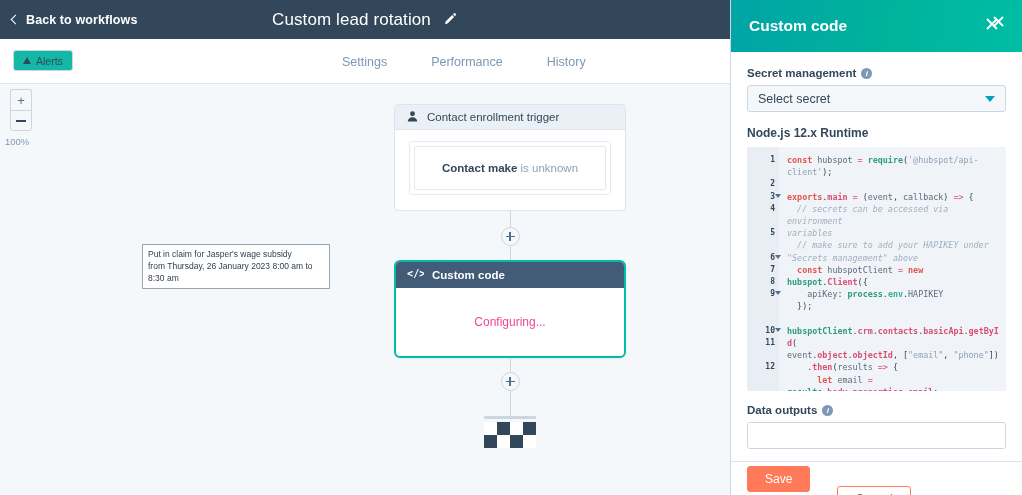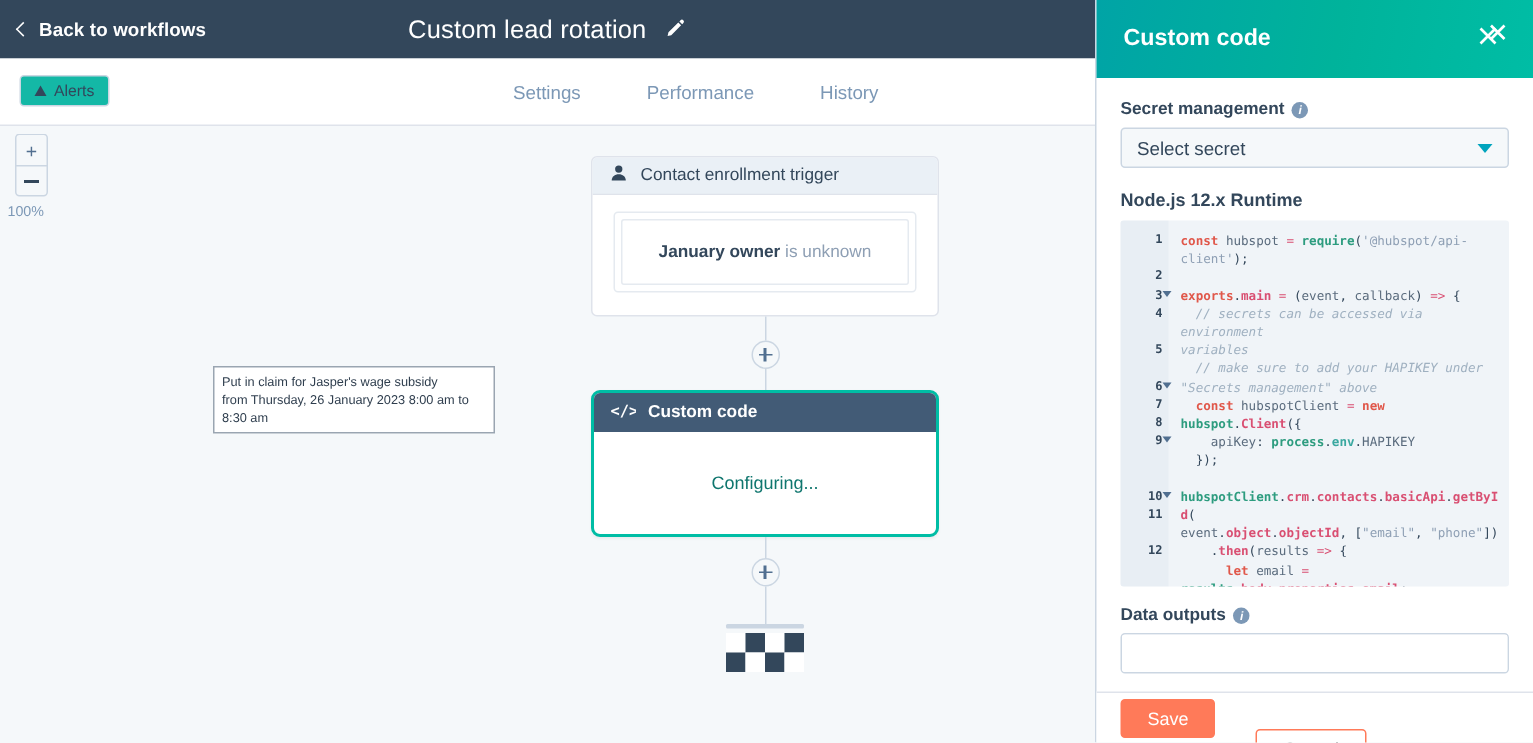--- a/index.html
+++ b/index.html
@@ -110,21 +110,21 @@
   .cc-card {
     border: 2px solid #00bda5; border-radius: 6px; background: #fff;
     overflow: hidden; box-shadow: 0 1px 2px rgba(0,0,0,.05);
   }
   .cc-head {
     height: 26px; background: #425b76; display: flex; align-items: center;
     gap: 8px; padding: 0 11px; color: #fff; font-size: 11.5px; font-weight: 700;
   }
   .cc-body {
     height: 68px; display: flex; align-items: center; justify-content: center;
-    font-size: 12px; color: #0f766e;
+    font-size: 12px; color: #ec4899;
   }
 
   .end-marker { width: 52px; margin: 0 auto; }
   .end-bar { height: 3px; background: #cbd6e2; border-radius: 1px; width: 100%; }
   .flag { display: grid; grid-template-columns: repeat(4, 13px);
           grid-template-rows: 13px 13px; width: 52px; margin: 3px auto 0; }
   .flag div { width: 13px; height: 13px; }
   .flag .d { background: #33475b; }
   .flag .l { background: #fff; }
 
@@ -279,21 +279,21 @@
             <svg viewBox="0 0 16 16" width="13" height="13">
                 <circle cx="8" cy="4.6" r="3" fill="#33475b"></circle>
                 <path d="M2.2 14c0-3.2 2.6-5.2 5.8-5.2s5.8 2 5.8 5.2z" fill="#33475b"></path>
               </svg>
           </span>
           <span>Contact enrollment trigger</span>
         </div>
         <div class="trigger-body">
           <div class="inner-box">
             <div class="inner-box-2">
-              <b>January owner</b><span> is unknown</span>
+              <b>Contact make</b><span> is unknown</span>
             </div>
           </div>
         </div>
       </div>
 
       <div class="connector" style="height:16px"></div>
       <div class="plus-node"></div>
       <div class="connector" style="height:14px"></div>
 
       <div class="cc-card">

